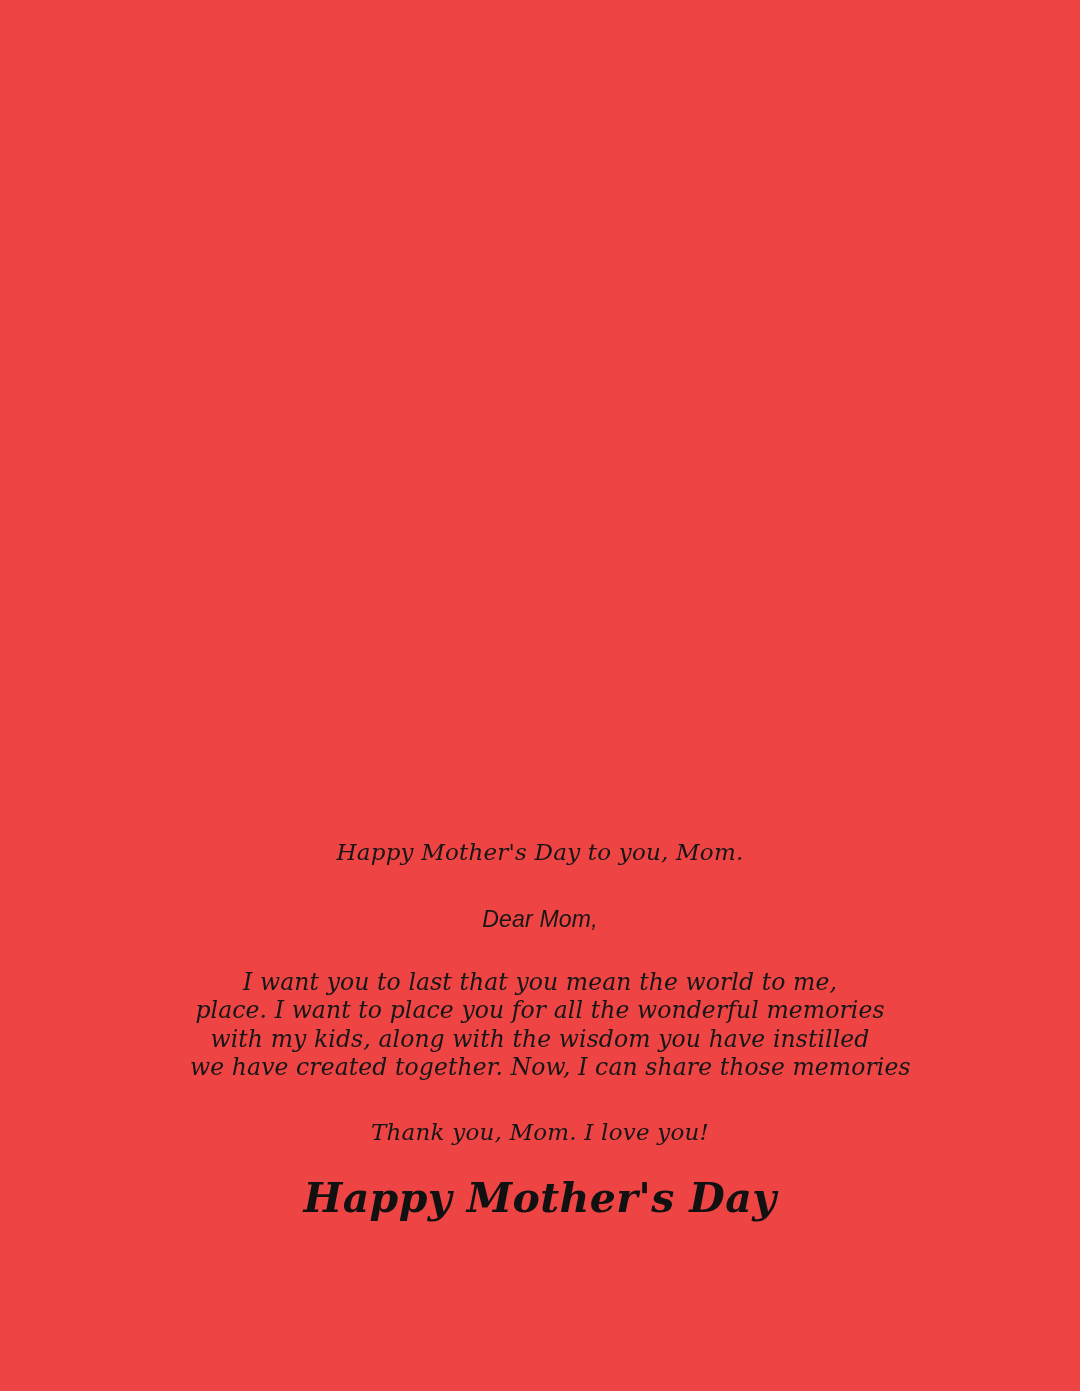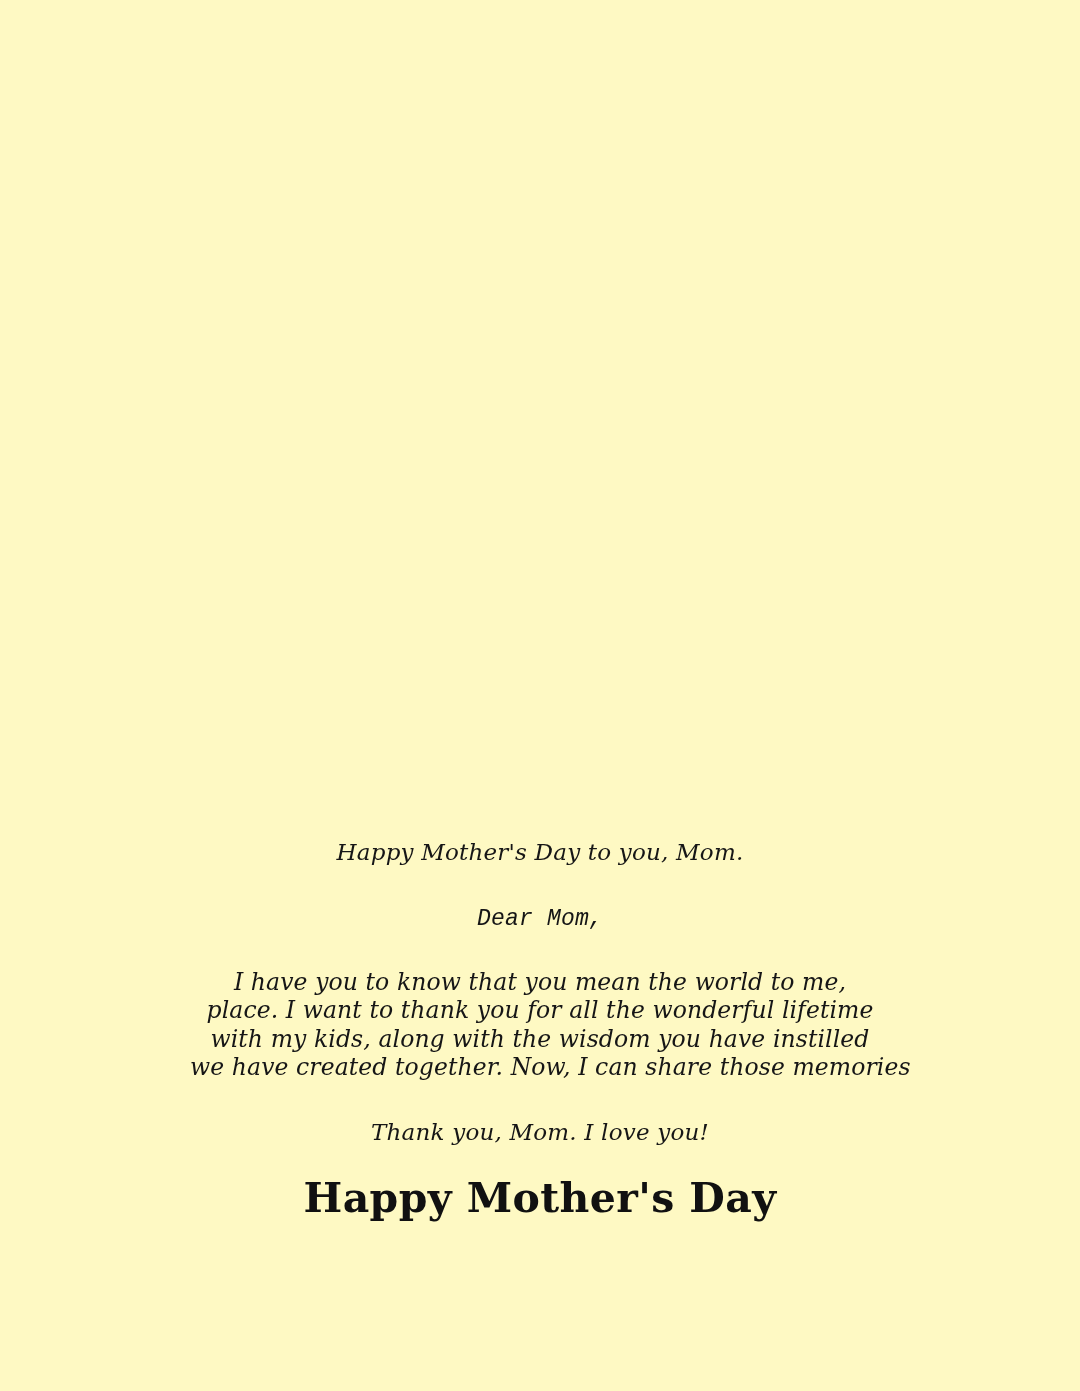--- a/index.html
+++ b/index.html
@@ -11,40 +11,40 @@
     height: 1391px;
     background: #ffffff;
     font-family: "Liberation Serif", serif;
     color: #1a1a1a;
     overflow: hidden;
   }
   .page {
     position: relative;
     width: 1080px;
     height: 1391px;
-    background: #fef9c3;
+    background: #ef4444;
   }
   .card-text {
     position: absolute;
     left: 0;
     right: 0;
     top: 838px;
     text-align: center;
   }
   .greeting-line {
     font-family: "DejaVu Serif", "Liberation Serif", serif;
     font-style: italic;
     font-size: 23px;
     line-height: 1.25;
     letter-spacing: 0.2px;
     color: #161616;
     margin: 0;
   }
   .salutation {
-    font-family: Liberation Mono, monospace;
+    font-family: Liberation Sans, sans-serif;
     font-style: italic;
     font-size: 23px;
     line-height: 1.25;
     letter-spacing: 0.2px;
     color: #161616;
     margin: 38px 0 0 0;
   }
   .body-block {
     margin: 34px auto 0 auto;
     width: 700px;
@@ -62,41 +62,42 @@
     font-family: "DejaVu Serif", "Liberation Serif", serif;
     font-style: italic;
     font-size: 23px;
     line-height: 1.25;
     letter-spacing: 0.2px;
     color: #161616;
     margin: 36px 0 0 0;
   }
   .signoff {
     font-family: "DejaVu Serif", "Liberation Serif", serif;
+    font-style: italic;
     font-weight: bold;
     font-size: 41px;
     line-height: 1.2;
     letter-spacing: 0.4px;
     color: #111111;
     margin: 28px 0 0 0;
   }
 </style>
 </head>
 <body>
 
 <div class="page">
   <div class="card-text">
 
     <p class="greeting-line">Happy Mother's Day to you, Mom.</p>
 
     <p class="salutation">Dear Mom,</p>
 
     <div class="body-block">
-      <div class="body-line">I have you to know that you mean the world to me,</div>
-      <div class="body-line">place. I want to thank you for all the wonderful lifetime</div>
+      <div class="body-line">I want you to last that you mean the world to me,</div>
+      <div class="body-line">place. I want to place you for all the wonderful memories</div>
       <div class="body-line">with my kids, along with the wisdom you have instilled</div>
       <div class="body-line">we have created together. Now, I can share those memories</div>
     </div>
 
     <p class="closing">Thank you, Mom. I love you!</p>
 
     <p class="signoff">Happy Mother's Day</p>
 
   </div>
 </div>

